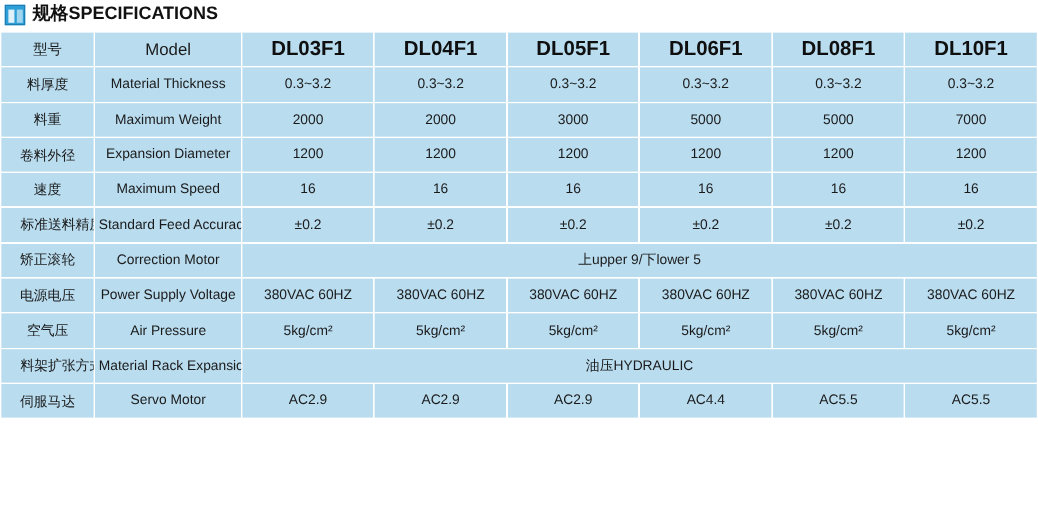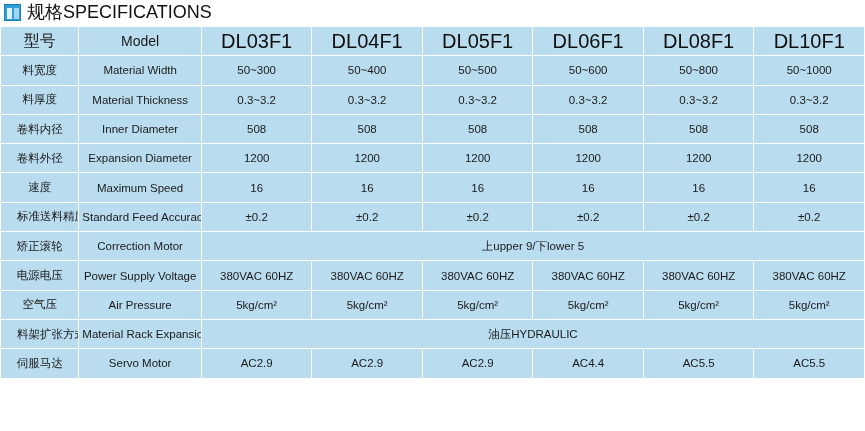--- a/index.html
+++ b/index.html
@@ -41,22 +41,22 @@
   }
   .header-icon::after {
     content: "";
     position: absolute;
     left: 9px; top: 3px;
     width: 5px; height: 11px;
     background: #ffffff;
     opacity: .55;
   }
   .header-title {
-    font-size: 18px;
-    font-weight: normal;
+    font-size: 15px;
+    font-weight: bold;
     color: #111111;
     letter-spacing: 0px;
     line-height: 20px;
   }
 
   
   table.spec {
     border-collapse: collapse;
     width: 865px;
     table-layout: fixed;
@@ -90,25 +90,25 @@
     font-size: 10.5px;
     color: #2b2b2b;
     background: #b9dcef;
   }
   td.val {
     width: 110px;
     font-size: 12px;
   }
   
   tr.model td.val {
-    font-size: 20px;
-    font-weight: normal;
+    font-size: 17px;
+    font-weight: bold;
     color: #0f0f0f;
   }
-  tr.model td.lbl-cn { font-size: 16px; }
+  tr.model td.lbl-cn { font-size: 12px; }
   tr.model td.lbl-en { font-size: 14px; }
 
   td.merged {
     font-size: 12.5px;
     text-align: center;
   }
 
   
   td.tint { background: #a9d2e8; }
 </style>
@@ -128,48 +128,38 @@
           <td class="lbl-cn">型号</td>
           <td class="lbl-en">Model</td>
           <td class="val">DL03F1</td>
           <td class="val">DL04F1</td>
           <td class="val">DL05F1</td>
           <td class="val">DL06F1</td>
           <td class="val">DL08F1</td>
           <td class="val">DL10F1</td>
         </tr>
         <tr>
-          <td class="lbl-cn">料宽度</td>
-          <td class="lbl-en">Material Width</td>
-          <td class="val">50~300</td>
-          <td class="val">50~400</td>
-          <td class="val">50~500</td>
-          <td class="val">50~600</td>
-          <td class="val">50~800</td>
-          <td class="val">50~1000</td>
-        </tr>
-        <tr>
           <td class="lbl-cn">料厚度</td>
           <td class="lbl-en">Material Thickness</td>
           <td class="val">0.3~3.2</td>
           <td class="val">0.3~3.2</td>
           <td class="val">0.3~3.2</td>
           <td class="val tint">0.3~3.2</td>
           <td class="val">0.3~3.2</td>
           <td class="val">0.3~3.2</td>
         </tr>
         <tr>
-          <td class="lbl-cn">卷料内径</td>
-          <td class="lbl-en">Inner Diameter</td>
-          <td class="val">508</td>
-          <td class="val">508</td>
-          <td class="val">508</td>
-          <td class="val tint">508</td>
-          <td class="val">508</td>
-          <td class="val">508</td>
+          <td class="lbl-cn">料重</td>
+          <td class="lbl-en">Maximum Weight</td>
+          <td class="val">2000</td>
+          <td class="val">2000</td>
+          <td class="val">3000</td>
+          <td class="val">5000</td>
+          <td class="val">5000</td>
+          <td class="val">7000</td>
         </tr>
         <tr>
           <td class="lbl-cn">卷料外径</td>
           <td class="lbl-en">Expansion Diameter</td>
           <td class="val">1200</td>
           <td class="val">1200</td>
           <td class="val">1200</td>
           <td class="val">1200</td>
           <td class="val">1200</td>
           <td class="val">1200</td>

